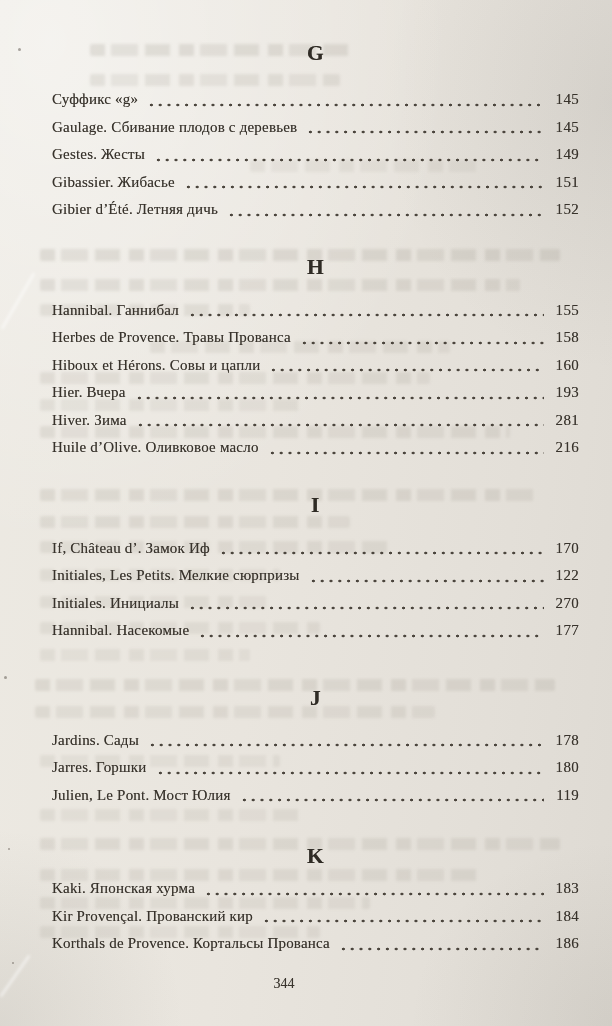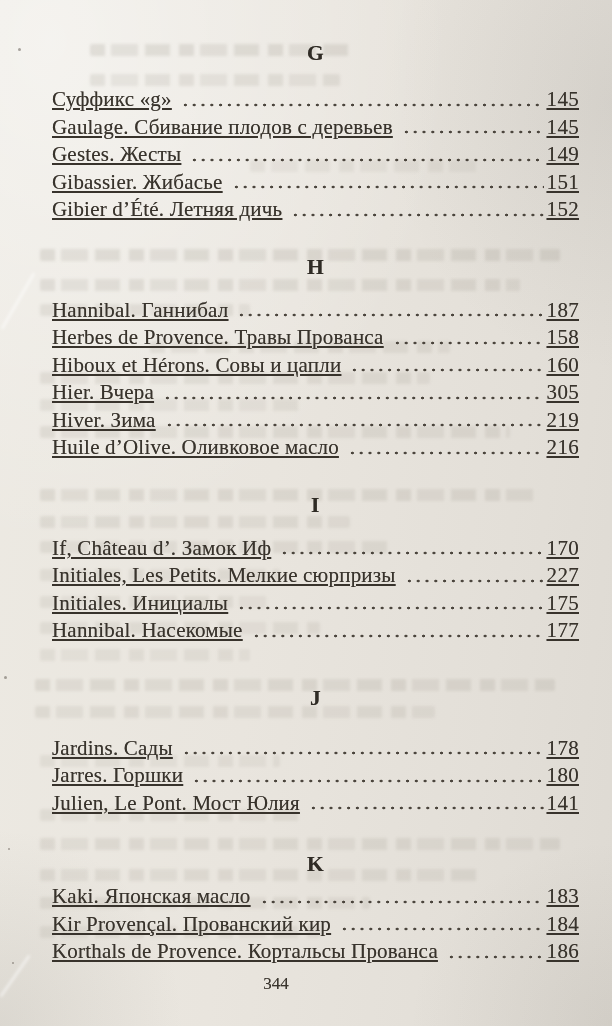--- a/index.html
+++ b/index.html
@@ -27,41 +27,40 @@
     font-size:21.5px; font-weight:700; line-height:26px;
     color:#2f2b25; letter-spacing:.5px;
   }
   section{display:block;}
   .sec-h{margin-top:30px;}
   .sec-i{margin-top:30px;}
   .sec-j{margin-top:40px;}
   .sec-k{margin-top:34px;}
   .entries{margin-top:17px;}
   .sec-g .entries{margin-top:20px;}
-  .sec-j .entries{margin-top:24px;}
+  .sec-j .entries{margin-top:16px;}
   .sec-k .entries{margin-top:6px;}
   .row{
     display:flex; align-items:center;
-    height:27.5px; font-size:21px; line-height:27.5px;
+    height:27.5px; font-size:15px; line-height:27.5px;
     white-space:nowrap;
-    text-decoration:underline;
   }
   .title{flex:0 0 auto; letter-spacing:.2px;}
   .leader{
     flex:1 1 auto; align-self:stretch;
     margin:0 3px 0 9px;
     background-image:radial-gradient(circle, #4b453d 1.3px, rgba(75,69,61,0) 1.6px);
     background-size:8.8px 4px;
     background-repeat:repeat-x;
     background-position:0 calc(100% - 7px);
   }
   .pg{flex:0 0 auto; min-width:32px; text-align:right; letter-spacing:.3px;}
   .footer{
-    position:absolute; left:8px; top:972px; width:536px;
-    text-align:center; font-size:17px; line-height:24px;
+    position:absolute; left:16px; top:972px; width:536px;
+    text-align:center; font-size:14px; line-height:24px;
     color:#3a352e; text-shadow:0 0 .5px rgba(56,51,43,.5);
   }
   
   .ghost{
     position:absolute; height:12px; border-radius:2px;
     filter:blur(1.7px);
     background:repeating-linear-gradient(90deg,
       rgba(146,140,128,.40) 0 15px, rgba(146,140,128,0) 15px 21px,
       rgba(146,140,128,.32) 21px 48px, rgba(146,140,128,0) 48px 55px,
       rgba(146,140,128,.38) 55px 80px, rgba(146,140,128,0) 80px 89px);
@@ -152,45 +151,45 @@
   </div>
 </div>
   </section>
 
   <section class="sec-h">
     <h2 class="letter">H</h2>
     <div class="entries">
   <div class="row">
     <span class="title">Hannibal. Ганнибал</span>
     <span class="leader"></span>
-    <span class="pg">187</span>
+    <span class="pg">155</span>
   </div>
 
   <div class="row">
     <span class="title">Herbes de Provence. Травы Прованса</span>
     <span class="leader"></span>
     <span class="pg">158</span>
   </div>
 
   <div class="row">
     <span class="title">Hiboux et Hérons. Совы и цапли</span>
     <span class="leader"></span>
     <span class="pg">160</span>
   </div>
 
   <div class="row">
     <span class="title">Hier. Вчера</span>
     <span class="leader"></span>
-    <span class="pg">305</span>
+    <span class="pg">193</span>
   </div>
 
   <div class="row">
     <span class="title">Hiver. Зима</span>
     <span class="leader"></span>
-    <span class="pg">219</span>
+    <span class="pg">281</span>
   </div>
 
   <div class="row">
     <span class="title">Huile d’Olive. Оливковое масло</span>
     <span class="leader"></span>
     <span class="pg">216</span>
   </div>
 </div>
   </section>
 
@@ -199,27 +198,27 @@
     <div class="entries">
   <div class="row">
     <span class="title">If, Château d’. Замок Иф</span>
     <span class="leader"></span>
     <span class="pg">170</span>
   </div>
 
   <div class="row">
     <span class="title">Initiales, Les Petits. Мелкие сюрпризы</span>
     <span class="leader"></span>
-    <span class="pg">227</span>
+    <span class="pg">122</span>
   </div>
 
   <div class="row">
     <span class="title">Initiales. Инициалы</span>
     <span class="leader"></span>
-    <span class="pg">175</span>
+    <span class="pg">270</span>
   </div>
 
   <div class="row">
     <span class="title">Hannibal. Насекомые</span>
     <span class="leader"></span>
     <span class="pg">177</span>
   </div>
 </div>
   </section>
 
@@ -234,30 +233,30 @@
 
   <div class="row">
     <span class="title">Jarres. Горшки</span>
     <span class="leader"></span>
     <span class="pg">180</span>
   </div>
 
   <div class="row">
     <span class="title">Julien, Le Pont. Мост Юлия</span>
     <span class="leader"></span>
-    <span class="pg">141</span>
+    <span class="pg">119</span>
   </div>
 </div>
   </section>
 
   <section class="sec-k">
     <h2 class="letter">K</h2>
     <div class="entries">
   <div class="row">
-    <span class="title">Kaki. Японская масло</span>
+    <span class="title">Kaki. Японская хурма</span>
     <span class="leader"></span>
     <span class="pg">183</span>
   </div>
 
   <div class="row">
     <span class="title">Kir Provençal. Прованский кир</span>
     <span class="leader"></span>
     <span class="pg">184</span>
   </div>
 

